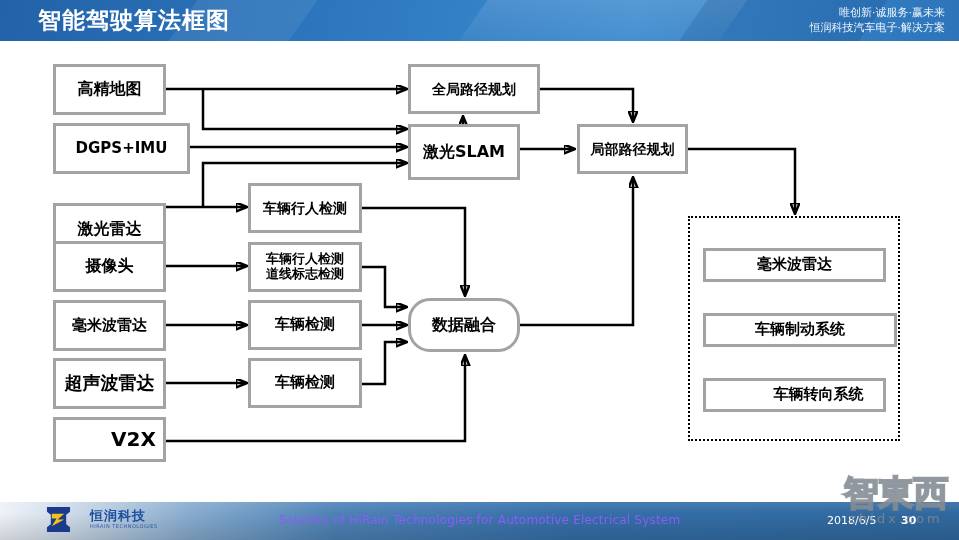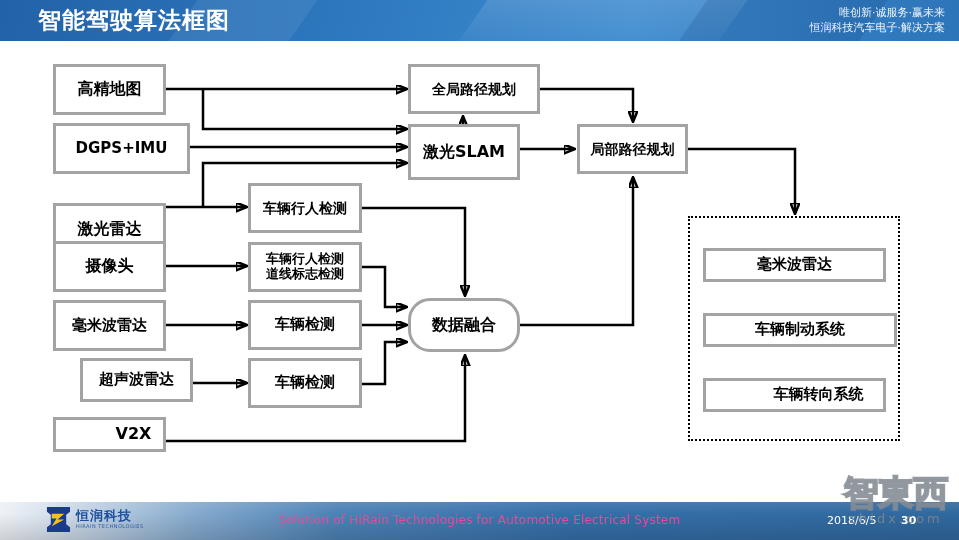--- a/index.html
+++ b/index.html
@@ -26,25 +26,25 @@
   .dashed-box { position:absolute; border:2px dotted #000; background:transparent; }
   svg.wires { position:absolute; left:0; top:0; pointer-events:none; }
   svg.wires path { fill:none; stroke:#000; stroke-width:2.5; }
 
   
   .footer { position:absolute; left:0; top:502px; width:959px; height:38px;
     background:
       linear-gradient(to bottom, rgba(255,255,255,.10) 0%, rgba(0,0,0,0) 30%, rgba(0,0,0,.14) 100%),
       linear-gradient(to right,#eef2f7 0%,#cfdbe9 7%,#86abce 20%,#4d82b6 35%,#356fa9 60%,#30699f 100%); }
   .logo { position:absolute; left:46px; top:506px; display:flex; align-items:center; }
-  .logo-text { margin-left:5px; }
+  .logo-text { margin-left:19px; }
   .logo-name { color:#1c4f9e; font-size:13px; font-weight:bold; letter-spacing:1px; line-height:14px; }
   .logo-sub { color:#2a5ca8; font-size:5px; letter-spacing:.5px; line-height:7px; }
   .footer-center { position:absolute; left:0; top:513px; width:959px; text-align:center;
-    color:#ec4899; font-size:12px; letter-spacing:.2px; }
+    color:#8b5cf6; font-size:12px; letter-spacing:.2px; }
   .footer-date { position:absolute; left:827px; top:514px; color:#ffffff; font-size:11px; font-weight:normal; }
   .footer-page { position:absolute; left:901px; top:514px; color:#ffffff; font-size:11px; font-weight:bold; }
 
   
   .watermark { position:absolute; right:2px; top:474px; width:122px; text-align:center; z-index:5; }
   .wm-brand { font-size:35px; font-weight:bold; line-height:38px;
     color:rgba(165,171,178,.35); -webkit-text-stroke:2px rgba(130,138,146,.85); }
   .wm-domain { font-size:13px; letter-spacing:3px; color:rgba(125,133,141,.9); line-height:13px; }
 </style>
 </head>
@@ -97,24 +97,24 @@
     </div>
   <div class="node" style="left:53px;top:182px;width:113px;height:53px;font-size:16px;margin-top:21px;">
       <span>激光雷达</span>
     </div>
   <div class="node" style="left:53px;top:241px;width:113px;height:51px;font-size:16px;">
       <span>摄像头</span>
     </div>
   <div class="node" style="left:53px;top:300px;width:113px;height:51px;font-size:15px;">
       <span>毫米波雷达</span>
     </div>
-  <div class="node" style="left:53px;top:358px;width:113px;height:44px;font-size:15px;margin-left:27px;">
+  <div class="node" style="left:53px;top:358px;width:113px;height:51px;font-size:18px;">
       <span>超声波雷达</span>
     </div>
-  <div class="node" style="left:53px;top:417px;width:113px;height:35px;font-size:16px;padding-left:48px;">
+  <div class="node" style="left:53px;top:417px;width:113px;height:45px;font-size:20px;padding-left:48px;">
       <span>V2X</span>
     </div>
 
   <div class="node" style="left:248px;top:183px;width:114px;height:50px;font-size:14px;">
       <span>车辆行人检测</span>
     </div>
   <div class="node" style="left:248px;top:242px;width:114px;height:50px;font-size:13px;">
     <span>车辆行人检测</span>
     <span>道线标志检测</span>
   </div>

